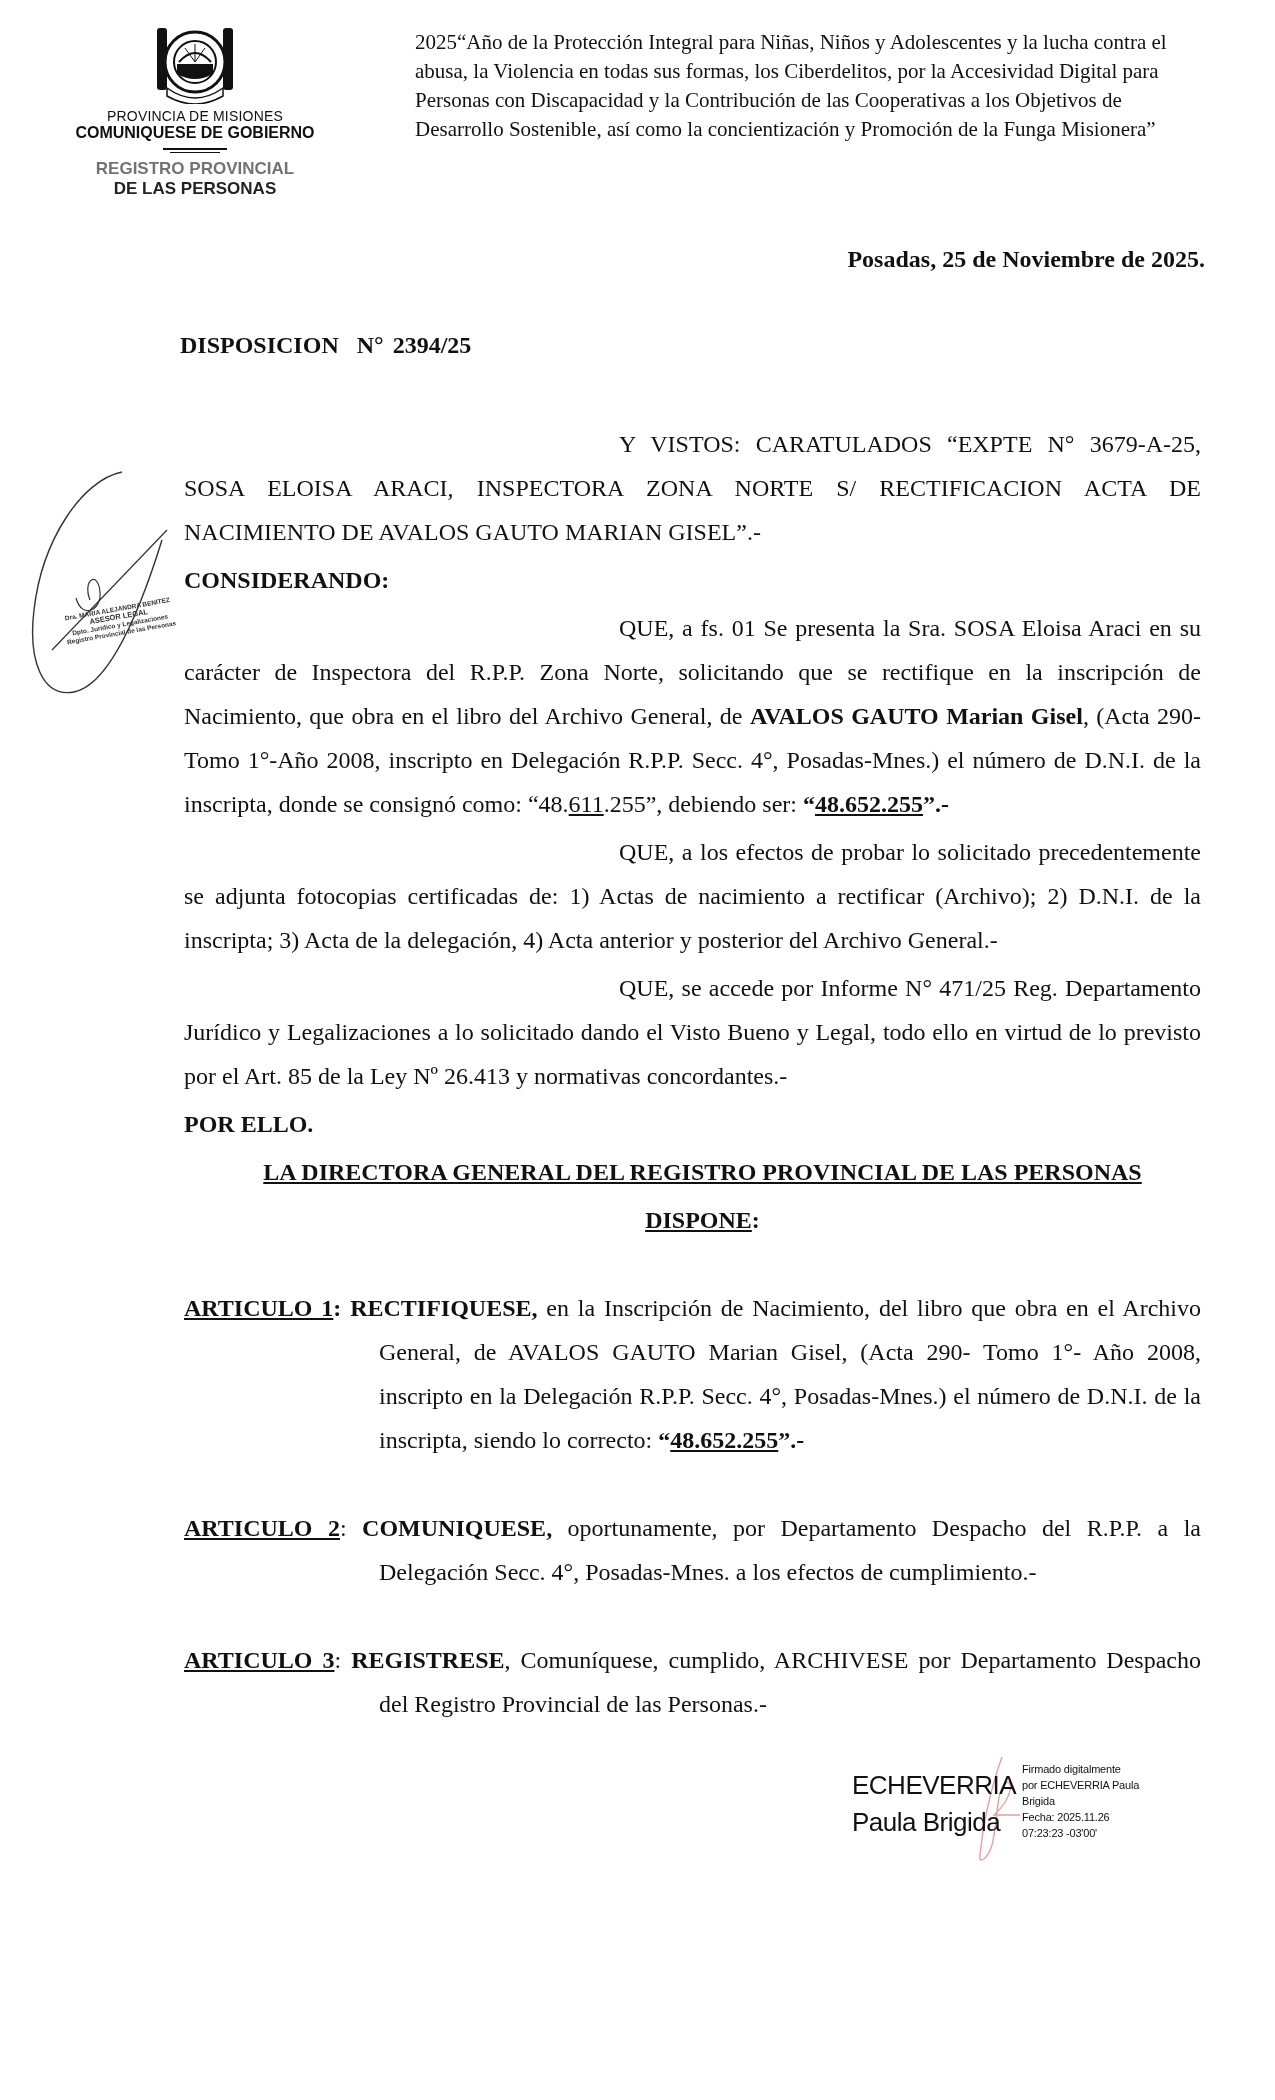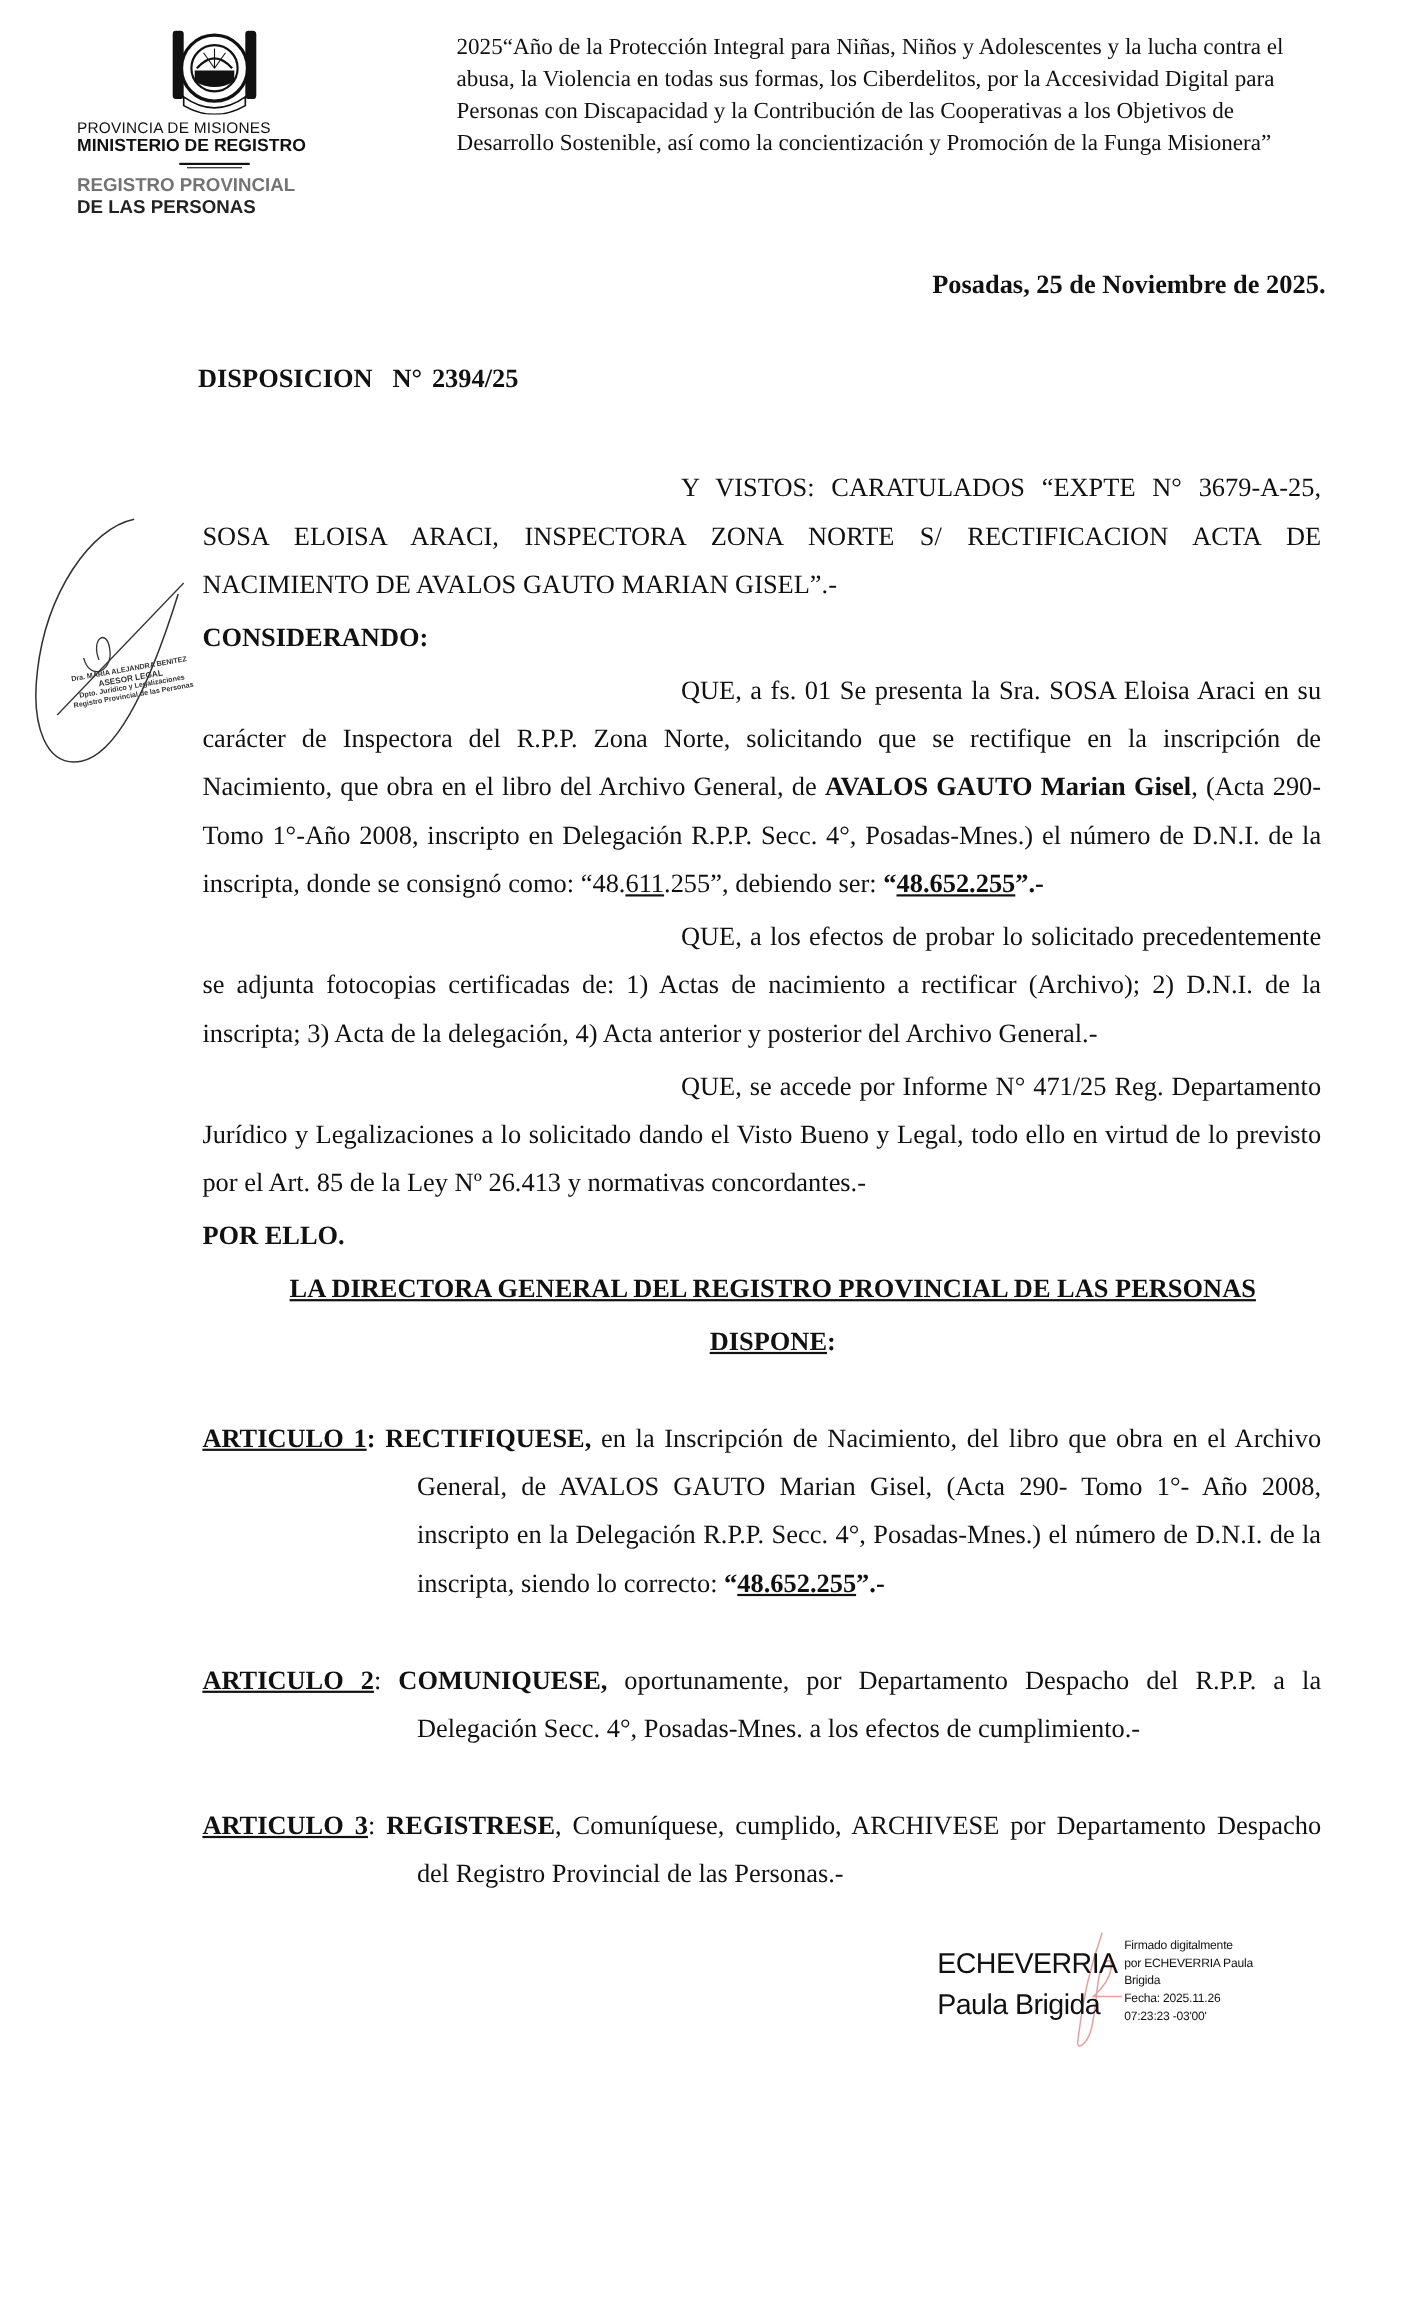--- a/index.html
+++ b/index.html
@@ -1,20 +1,20 @@
 <!DOCTYPE html>
 <html><head>
 <meta charset="utf-8">
 <style>
   html, body { margin:0; padding:0; background:#ffffff; }
   body { width:1275px; height:2100px; position:relative; overflow:hidden; color:#111; font-family:"Liberation Serif", serif; }
   .abs { position:absolute; }
 
   
-  .logo { left:70px; top:18px; width:250px; text-align:left; }
+  .logo { left:70px; top:18px; width:250px; text-align:center; }
   .crest { width:84px; height:86px; margin:0 auto 4px auto; display:block; }
   .prov { font-family:"Liberation Sans", sans-serif; font-size:14px; letter-spacing:0.2px; color:#111; line-height:16px; }
   .min { font-family:"Liberation Sans", sans-serif; font-size:16px; font-weight:bold; color:#111; line-height:18px; }
   .rule1 { width:64px; height:1.5px; background:#111; margin:6px auto 2px; }
   .rule2 { width:50px; height:1.5px; background:#111; margin:0 auto 6px; }
   .reg1 { font-family:"Liberation Sans", sans-serif; font-size:17px; color:#737373; line-height:20px;font-weight:bold; }
   .reg2 { font-family:"Liberation Sans", sans-serif; font-size:17px; color:#222; font-weight:bold; line-height:20px; }
 
   .motto { left:415px; top:28px; width:790px; text-align:left; font-size:21px; line-height:29px; }
 
@@ -48,21 +48,21 @@
     <circle cx="42" cy="44" r="30" fill="#fff" stroke="#111" stroke-width="3"></circle>
     <circle cx="42" cy="44" r="21" fill="#fff" stroke="#111" stroke-width="2"></circle>
     <path d="M24 46 L60 46 L60 56 Q42 66 24 56 Z" fill="#111"></path>
     <path d="M26 44 Q42 26 58 44" fill="none" stroke="#111" stroke-width="2"></path>
     <line x1="42" y1="26" x2="42" y2="44" stroke="#111" stroke-width="1"></line>
     <line x1="32" y1="30" x2="42" y2="44" stroke="#111" stroke-width="1"></line>
     <line x1="52" y1="30" x2="42" y2="44" stroke="#111" stroke-width="1"></line>
     <path d="M14 70 Q42 90 70 70 L70 78 Q42 94 14 78 Z" fill="#fff" stroke="#111" stroke-width="1.5"></path>
   </svg>
   <div class="prov">PROVINCIA DE MISIONES</div>
-  <div class="min">MINISTERIO DE REGISTRO</div>
+  <div class="min">COMUNIQUESE DE GOBIERNO</div>
   <div class="rule1"></div>
   <div class="rule2"></div>
   <div class="reg1">REGISTRO PROVINCIAL</div>
   <div class="reg2">DE LAS PERSONAS</div>
 </div>
 
 <div class="abs motto">2025“Año de la Protección Integral para Niñas, Niños y Adolescentes y la lucha contra el abusa, la Violencia   en todas sus formas, los Ciberdelitos, por la Accesividad Digital para Personas con Discapacidad y la Contribución  de las Cooperativas a los Objetivos de Desarrollo Sostenible, así como la concientización y Promoción de la Funga Misionera”</div>
 
 <div class="abs date">Posadas, 25 de Noviembre de 2025.</div>
 

